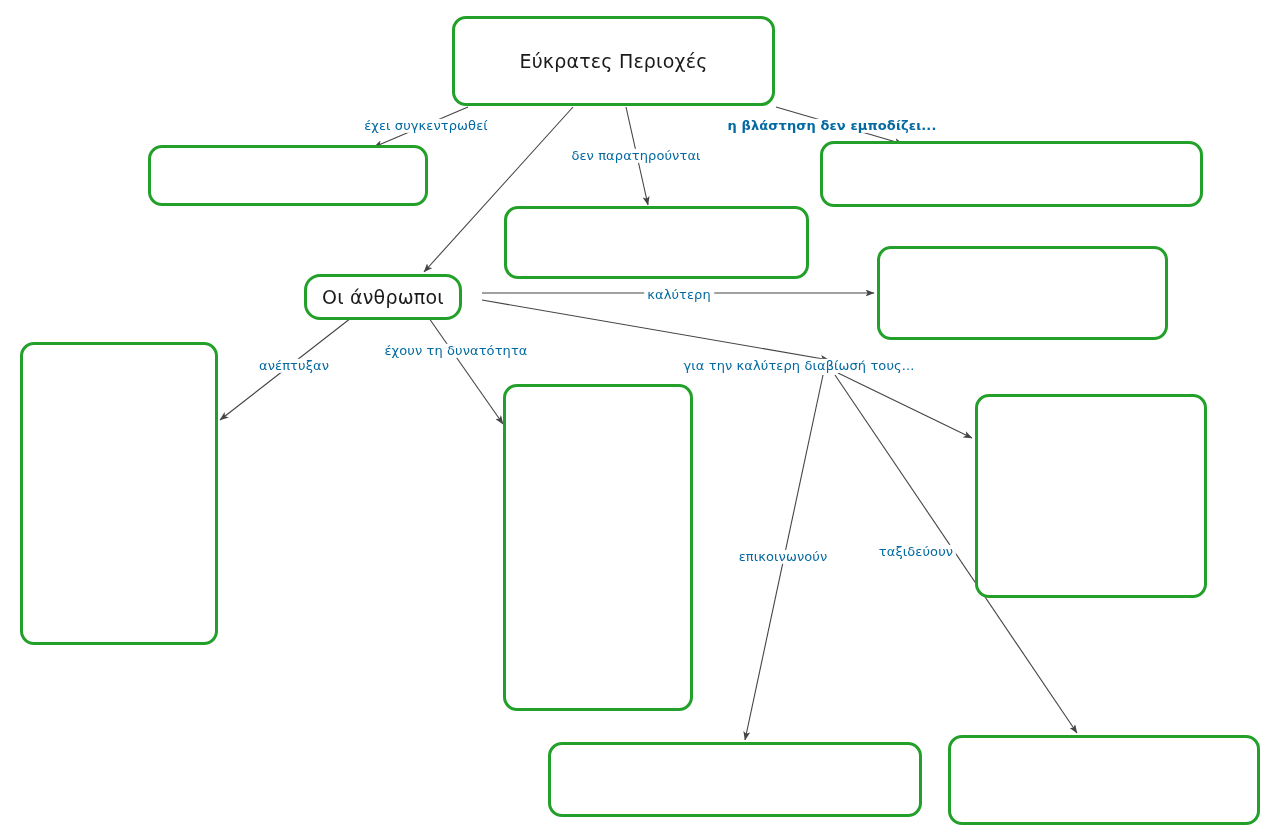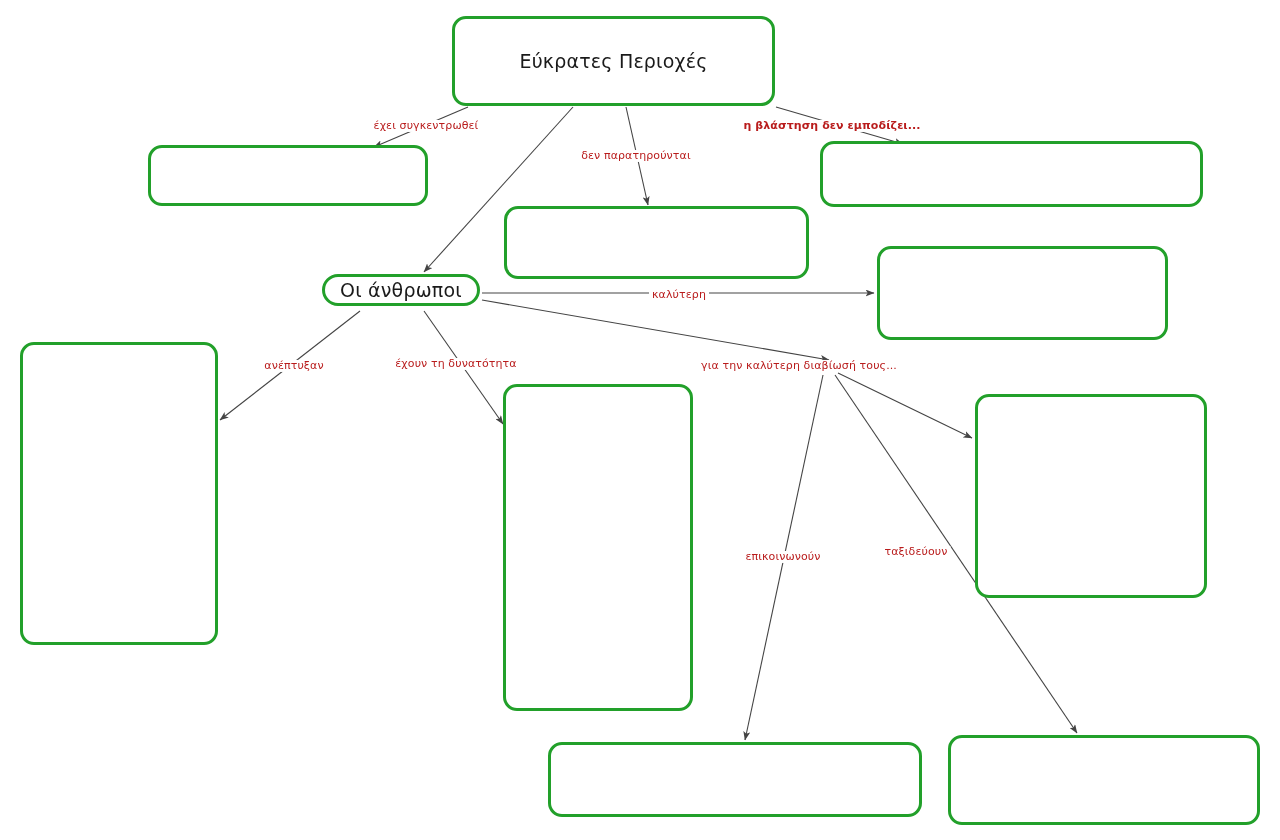--- a/index.html
+++ b/index.html
@@ -45,22 +45,22 @@
     white-space: nowrap;
   }
   .node.pill {
     border-radius: 16px;
   }
   .node.empty .node-label {
     font-size: 0;
   }
   .edge-label {
     position: absolute;
-    font-size: 11px;
-    color: #b91c1c;
+    font-size: 13px;
+    color: #0369a1;
     white-space: nowrap;
     background: #ffffff;
     padding: 0 3px;
     line-height: 1.1;
     transform: translate(-50%, -50%);
     letter-spacing: 0.1px;
   }
 </style>
 </head>
 <body>
@@ -92,21 +92,21 @@
       </div>
       <div class="node empty" style="left: 148px; top: 145px; width: 280px; height: 61px; border-color: rgb(34, 160, 42); background: rgb(255, 255, 255);">
         <span class="node-label"></span>
       </div>
       <div class="node empty" style="left: 504px; top: 206px; width: 305px; height: 73px; border-color: rgb(34, 160, 42); background: rgb(255, 255, 255);">
         <span class="node-label"></span>
       </div>
       <div class="node empty" style="left: 820px; top: 141px; width: 383px; height: 66px; border-color: rgb(34, 160, 42); background: rgb(255, 255, 255);">
         <span class="node-label"></span>
       </div>
-      <div class="node pill" style="left: 322px; top: 274px; width: 158px; height: 32px; border-color: rgb(34, 160, 42); background: rgb(255, 255, 255);">
+      <div class="node pill" style="left: 304px; top: 274px; width: 158px; height: 46px; border-color: rgb(34, 160, 42); background: rgb(255, 255, 255);">
         <span class="node-label">Οι άνθρωποι</span>
       </div>
       <div class="node empty" style="left: 877px; top: 246px; width: 291px; height: 94px; border-color: rgb(34, 160, 42); background: rgb(255, 255, 255);">
         <span class="node-label"></span>
       </div>
       <div class="node empty" style="left: 20px; top: 342px; width: 198px; height: 303px; border-color: rgb(34, 160, 42); background: rgb(255, 255, 255);">
         <span class="node-label"></span>
       </div>
       <div class="node empty" style="left: 503px; top: 384px; width: 190px; height: 327px; border-color: rgb(34, 160, 42); background: rgb(255, 255, 255);">
         <span class="node-label"></span>
@@ -120,18 +120,18 @@
       <div class="node empty" style="left: 948px; top: 735px; width: 312px; height: 90px; border-color: rgb(34, 160, 42); background: rgb(255, 255, 255);">
         <span class="node-label"></span>
       </div>
     </div>
   <div id="edge-label-layer">
       <div class="edge-label" style="left: 426px; top: 126px;">έχει συγκεντρωθεί</div>
       <div class="edge-label" style="left: 636px; top: 156px; text-align: center;">δεν παρατηρούνται</div>
       <div class="edge-label" style="left: 832px; top: 126px; font-weight: bold;">η βλάστηση δεν εμποδίζει...</div>
       <div class="edge-label" style="left: 679px; top: 295px;">καλύτερη</div>
       <div class="edge-label" style="left: 294px; top: 366px;">ανέπτυξαν</div>
-      <div class="edge-label" style="left: 456px; top: 364px;">έχουν τη δυνατότητα</div>
+      <div class="edge-label" style="left: 456px; top: 351px;">έχουν τη δυνατότητα</div>
       <div class="edge-label" style="left: 799px; top: 366px;">για την καλύτερη διαβίωσή τους...</div>
       <div class="edge-label" style="left: 783px; top: 557px;">επικοινωνούν</div>
       <div class="edge-label" style="left: 916px; top: 552px;">ταξιδεύουν</div>
     </div>
 </div>
 
 </body></html>

